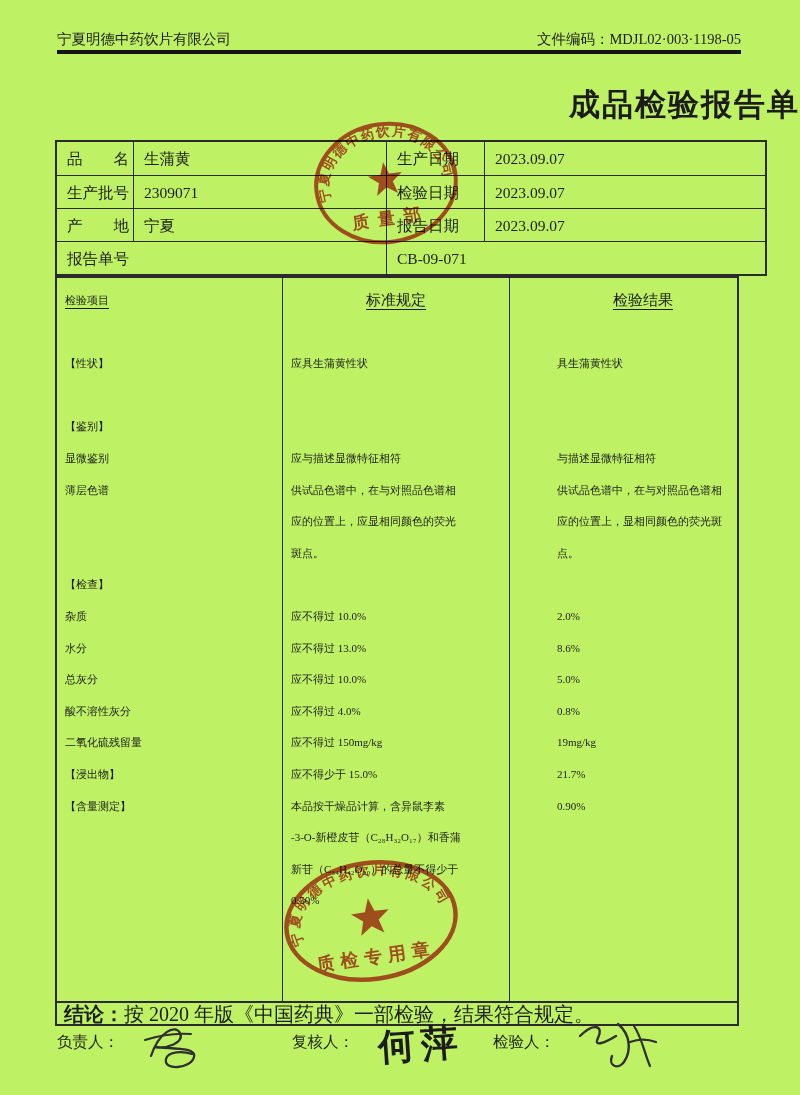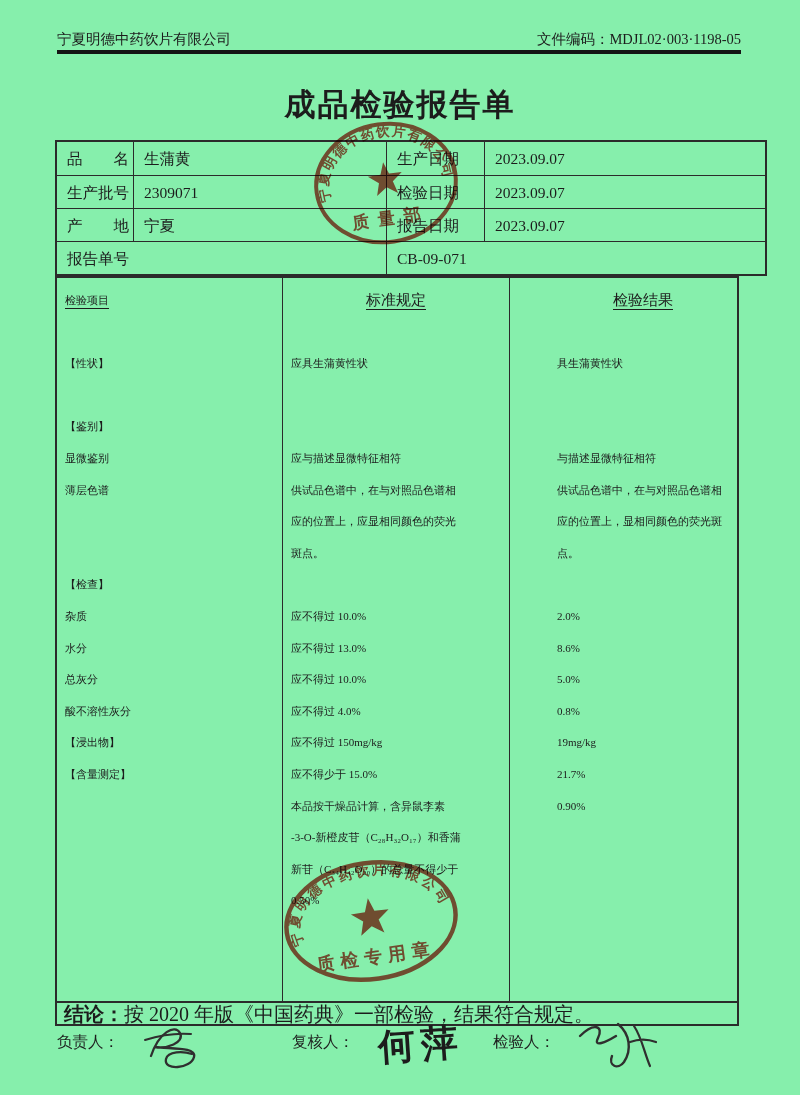--- a/index.html
+++ b/index.html
@@ -1,24 +1,24 @@
 <!DOCTYPE html>
 <html><head>
 <meta charset="utf-8">
 <style>
   html,body{margin:0;padding:0;background:#888;}
   .page{
-    position:relative;width:800px;height:1095px;margin:0 auto;background:#86efac;
+    position:relative;width:800px;height:1095px;margin:0 auto;background:#bef264;
     font-family:"Liberation Serif","DejaVu Serif",serif;color:#1c1c1c;overflow:hidden;
   }
   
   .hdr{position:absolute;top:30px;left:57px;width:684px;display:flex;justify-content:space-between;font-size:14.5px;}
   .hdr-rule{position:absolute;top:50px;left:57px;width:684px;height:4px;background:#151515;}
   
-  .title{position:absolute;top:84px;left:0;width:800px;text-align:center;font-size:31px;font-weight:bold;letter-spacing:2px;}
+  .title{position:absolute;top:84px;left:0;width:800px;text-align:right;font-size:31px;font-weight:bold;letter-spacing:2px;}
   
   .info{position:absolute;top:140px;left:55px;width:712px;border:2px solid #2b2b2b;
         display:grid;grid-template-columns:76px 253px 98px 1fr;box-sizing:border-box;font-size:15.5px;}
   .info .cell{height:33px;line-height:33px;padding:0 0 0 10px;box-sizing:border-box;border-top:1.5px solid #2b2b2b;white-space:nowrap;overflow:hidden;}
   .info .r0{border-top:none;}
   .info .bl{border-left:1.5px solid #2b2b2b;}
   .info .span2{grid-column:1 / 3;}
   .info .span2b{grid-column:3 / 5;}
   
   .main{position:absolute;top:276px;left:55px;width:684px;height:750px;border:2px solid #2b2b2b;box-sizing:border-box;}
@@ -87,20 +87,21 @@
           <div class="t-line">【鉴别】</div>
           <div class="t-line">显微鉴别</div>
           <div class="t-line">薄层色谱</div>
           <div class="t-line"></div>
           <div class="t-line"></div>
           <div class="t-line">【检查】</div>
           <div class="t-line">杂质</div>
           <div class="t-line">水分</div>
           <div class="t-line">总灰分</div>
           <div class="t-line">酸不溶性灰分</div>
+          <div class="t-line">二氧化硫残留量</div>
           <div class="t-line">【浸出物】</div>
           <div class="t-line">【含量测定】</div>
           <div class="t-line"></div>
           <div class="t-line"></div>
           <div class="t-line"></div>
         </div>
       <div class="tcol c2">
           <div class="t-line">标准规定</div>
           <div class="t-line"></div>
           <div class="t-line">应具生蒲黄性状</div>

